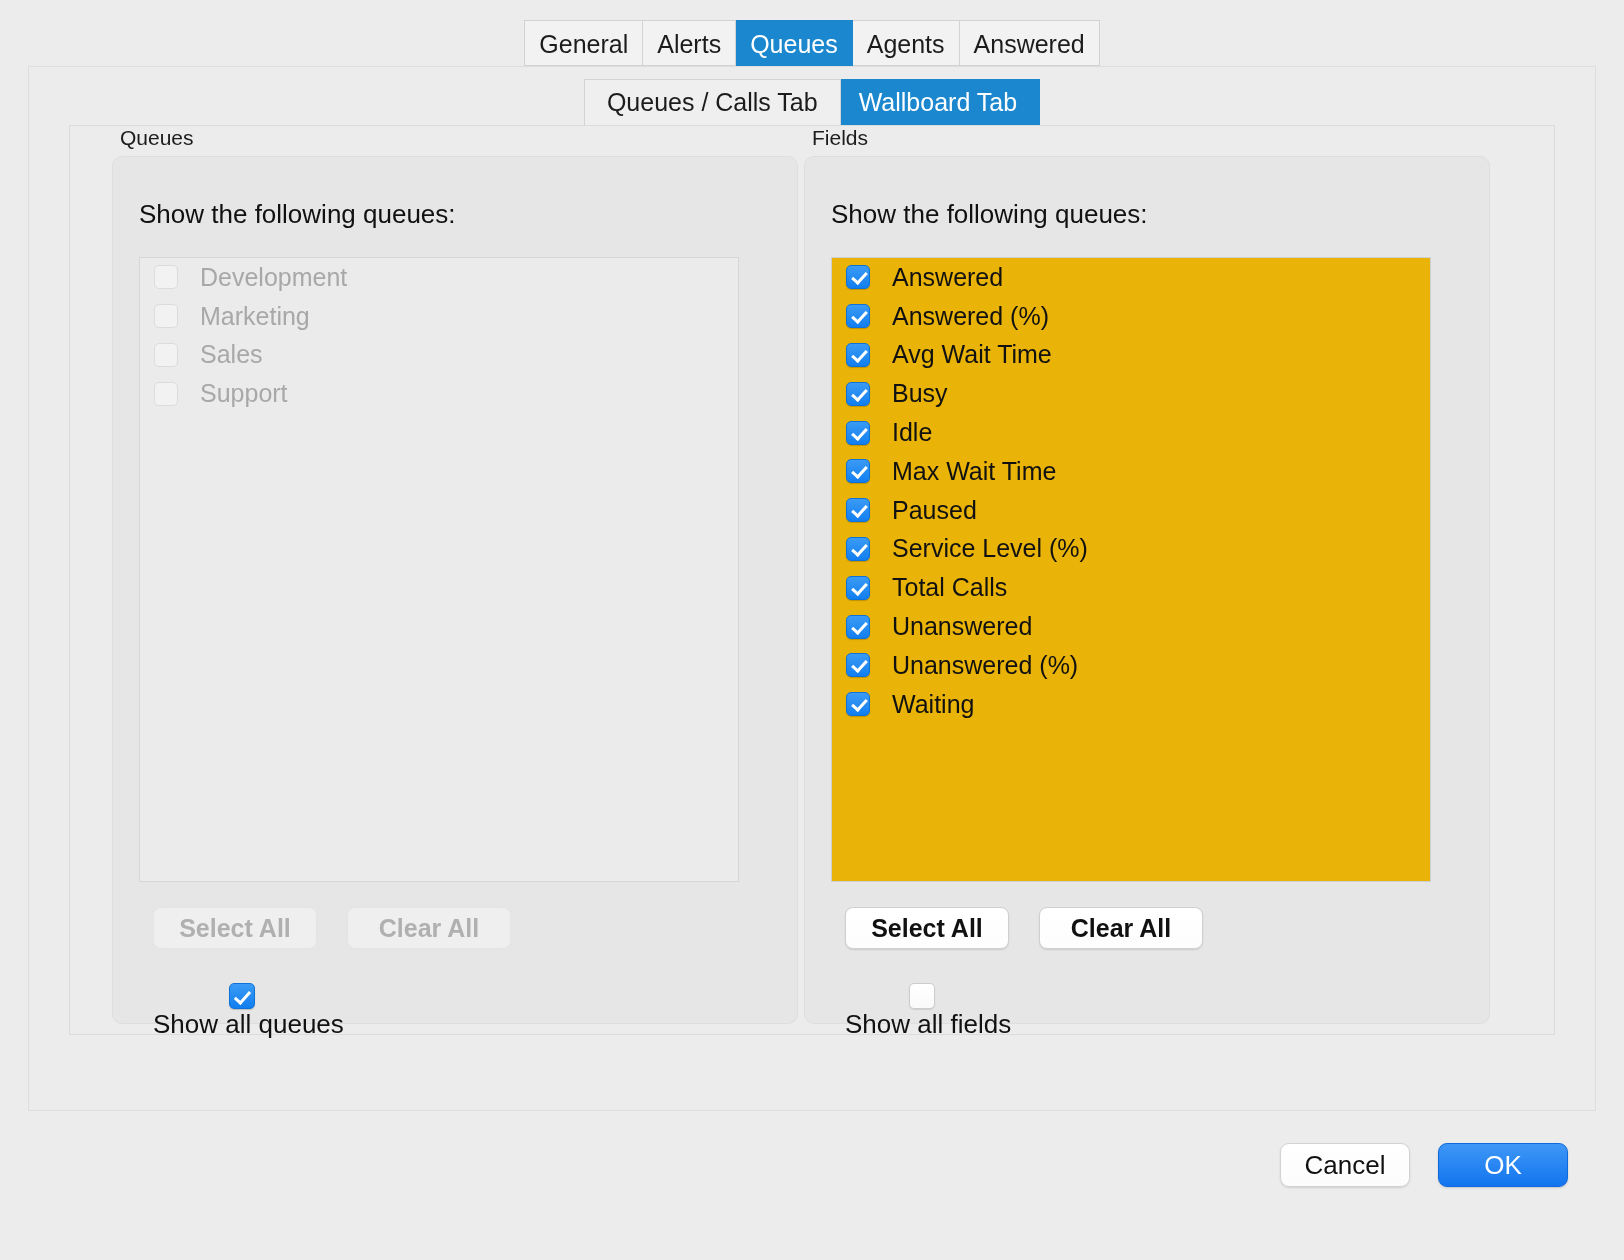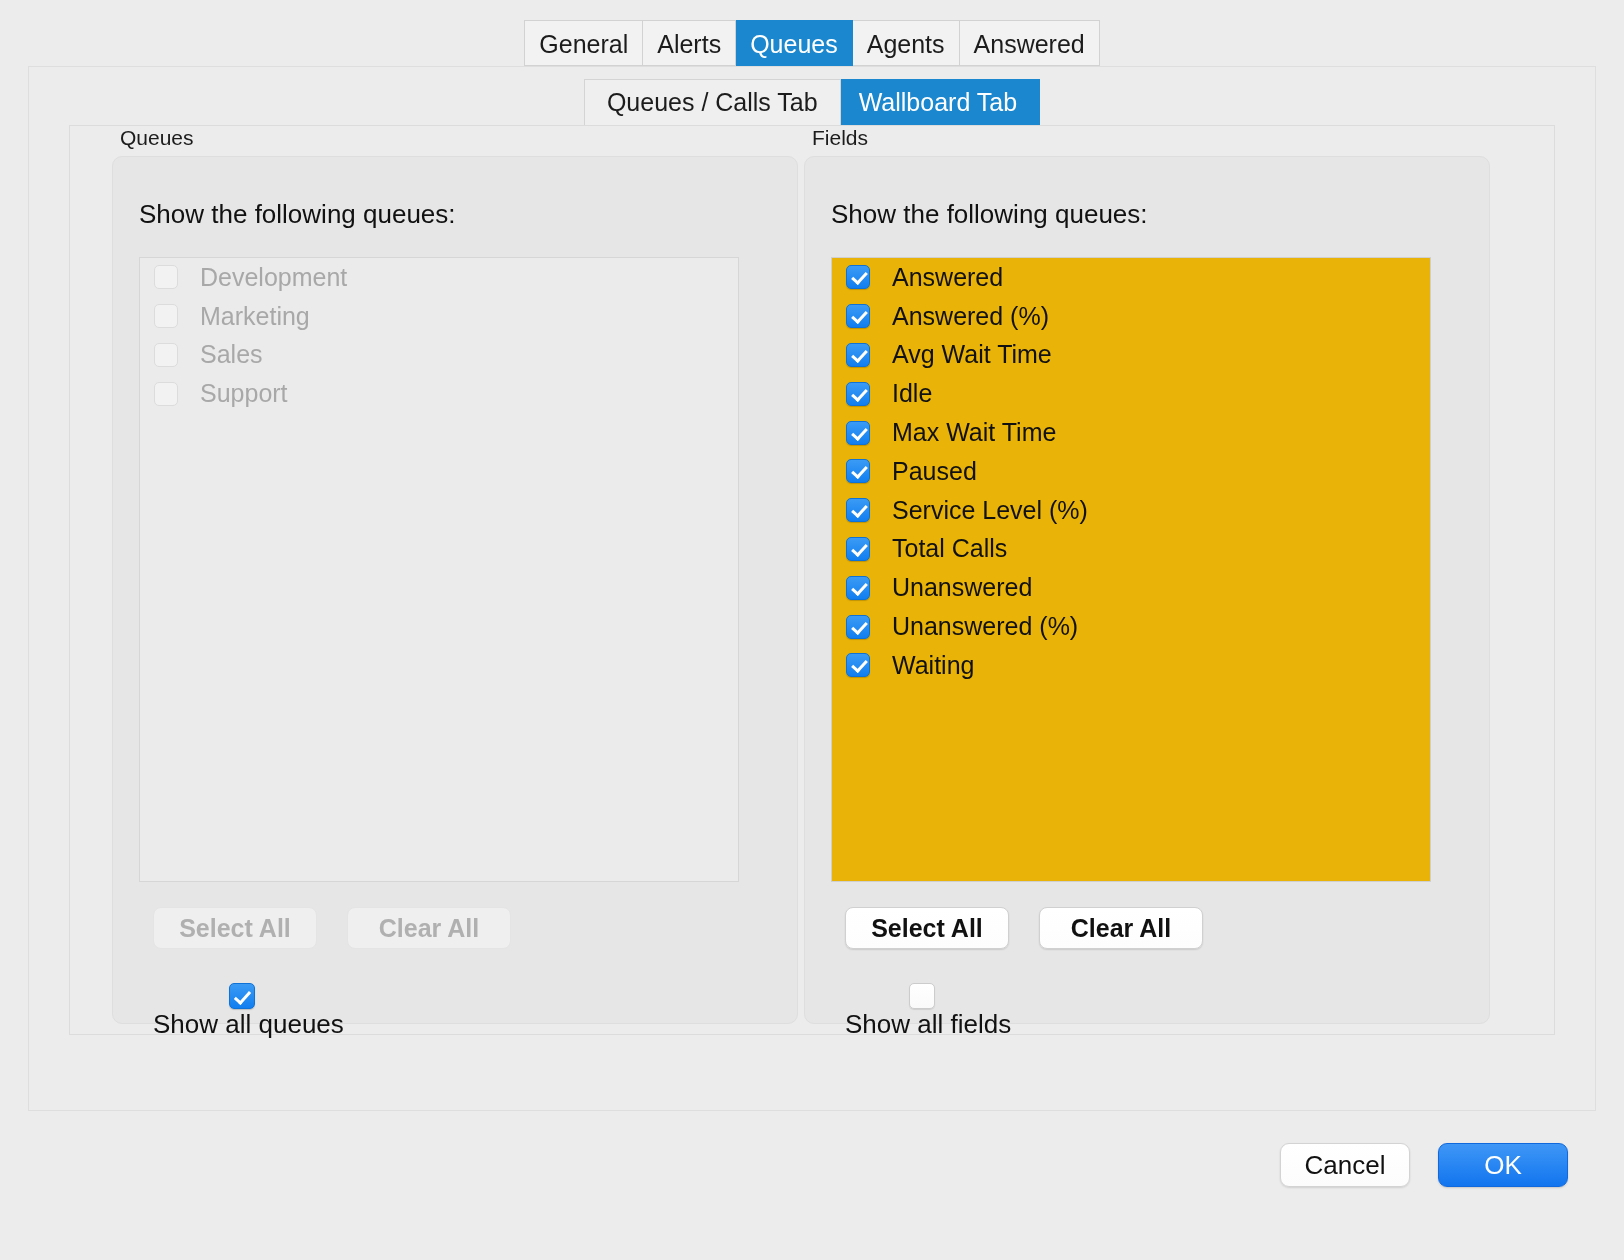--- a/index.html
+++ b/index.html
@@ -366,20 +366,24 @@
             <div class="list-item on">
               <span class="cb checked"></span>
               <span class="list-label">Answered (%)</span>
             </div>
             <div class="list-item on">
               <span class="cb checked"></span>
               <span class="list-label">Avg Wait Time</span>
             </div>
             <div class="list-item on">
               <span class="cb checked"></span>
+              <span class="list-label">Busy</span>
+            </div>
+            <div class="list-item on">
+              <span class="cb checked"></span>
               <span class="list-label">Idle</span>
             </div>
             <div class="list-item on">
               <span class="cb checked"></span>
               <span class="list-label">Max Wait Time</span>
             </div>
             <div class="list-item on">
               <span class="cb checked"></span>
               <span class="list-label">Paused</span>
             </div>

